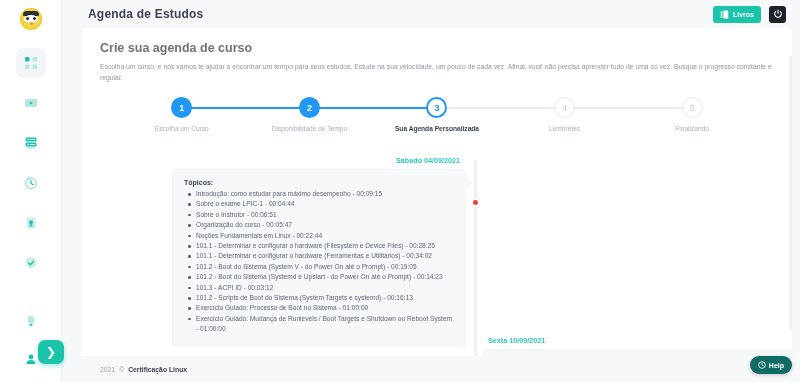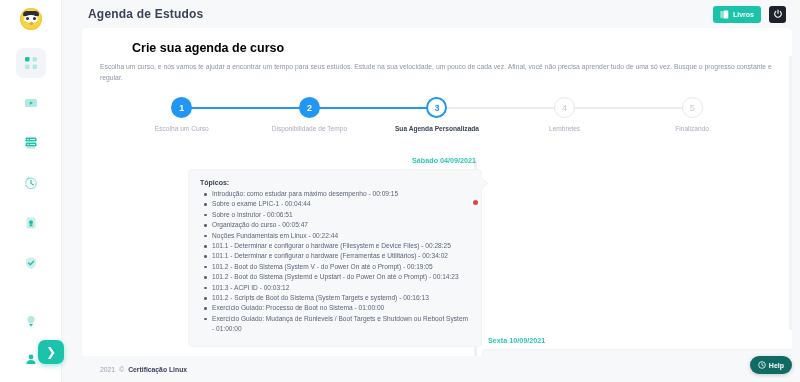--- a/index.html
+++ b/index.html
@@ -82,21 +82,21 @@
     width: 17px; height: 17px; background: #1d212b; border-radius: 3px;
     display: flex; align-items: center; justify-content: center; cursor: pointer;
   }
 
   .card {
     position: absolute; left: 20px; top: 28px; right: 8px; bottom: 26px;
     background: #ffffff; border-radius: 5px 5px 0 0;
     overflow: hidden;
   }
   .card-head { padding: 13px 18px 0 18px; }
-  .card-title { font-size: 12.5px; font-weight: bold; color: #000000; margin-left: 32px; }
+  .card-title { font-size: 12.5px; font-weight: bold; color: #737373; }
   .card-sub {
     margin-top: 6px; font-size: 6.8px; line-height: 1.65;
     color: #8e95a6; max-width: 715px;
   }
 
   
   .stepper {
     position: relative; margin: 14px 36px 0 36px; height: 42px;
   }
   .steps { display: flex; position: relative; height: 42px; }
@@ -129,21 +129,21 @@
     position: absolute; left: 392px; top: 4px; bottom: -10px;
     width: 3px; background: #eef0f4; border-radius: 2px;
   }
   .tl-dot {
     position: absolute; left: 389px; width: 9px; height: 9px; border-radius: 50%;
     border: 2px solid #fff; z-index: 4;
   }
   .tl-dot.red { background: #ee3f3f; top: 42px; }
 
   .entry { position: absolute; }
-  .entry.left { left: 78px; width: 322px; padding-left: 28px; }
+  .entry.left { left: 62px; width: 322px; padding-left: 28px; }
   .entry.right { left: 400px; width: 322px; }
   .entry-date {
     font-size: 7.2px; font-weight: bold; color: #2ec4b6;
     margin-bottom: 4px;
   }
   .entry.left .entry-date { text-align: right; padding-right: 6px; }
   .entry.right .entry-date { text-align: left; padding-left: 6px; }
   .bubble-card {
     background: #f7f8fa; border-radius: 4px; padding: 9px 11px 11px 11px;
     position: relative; border: 1px solid #f1f3f6;

